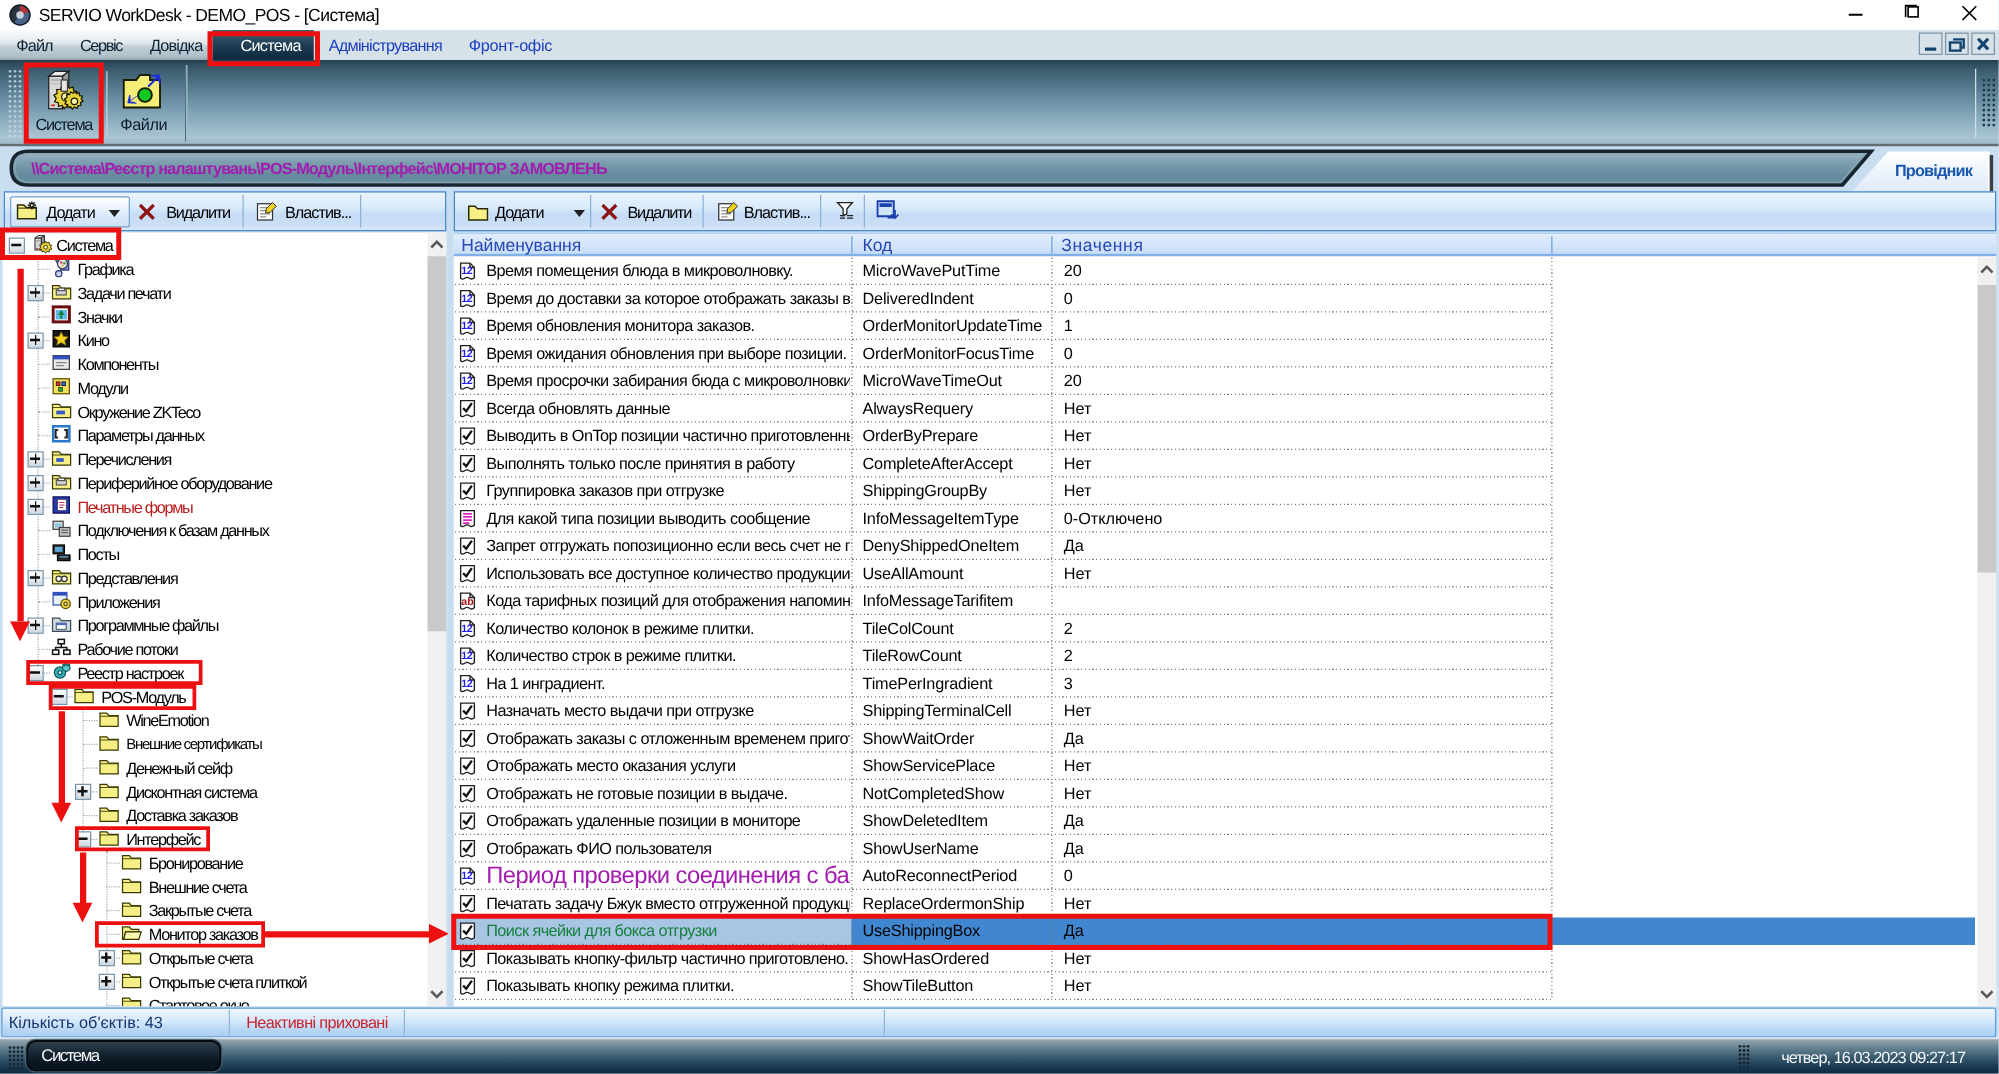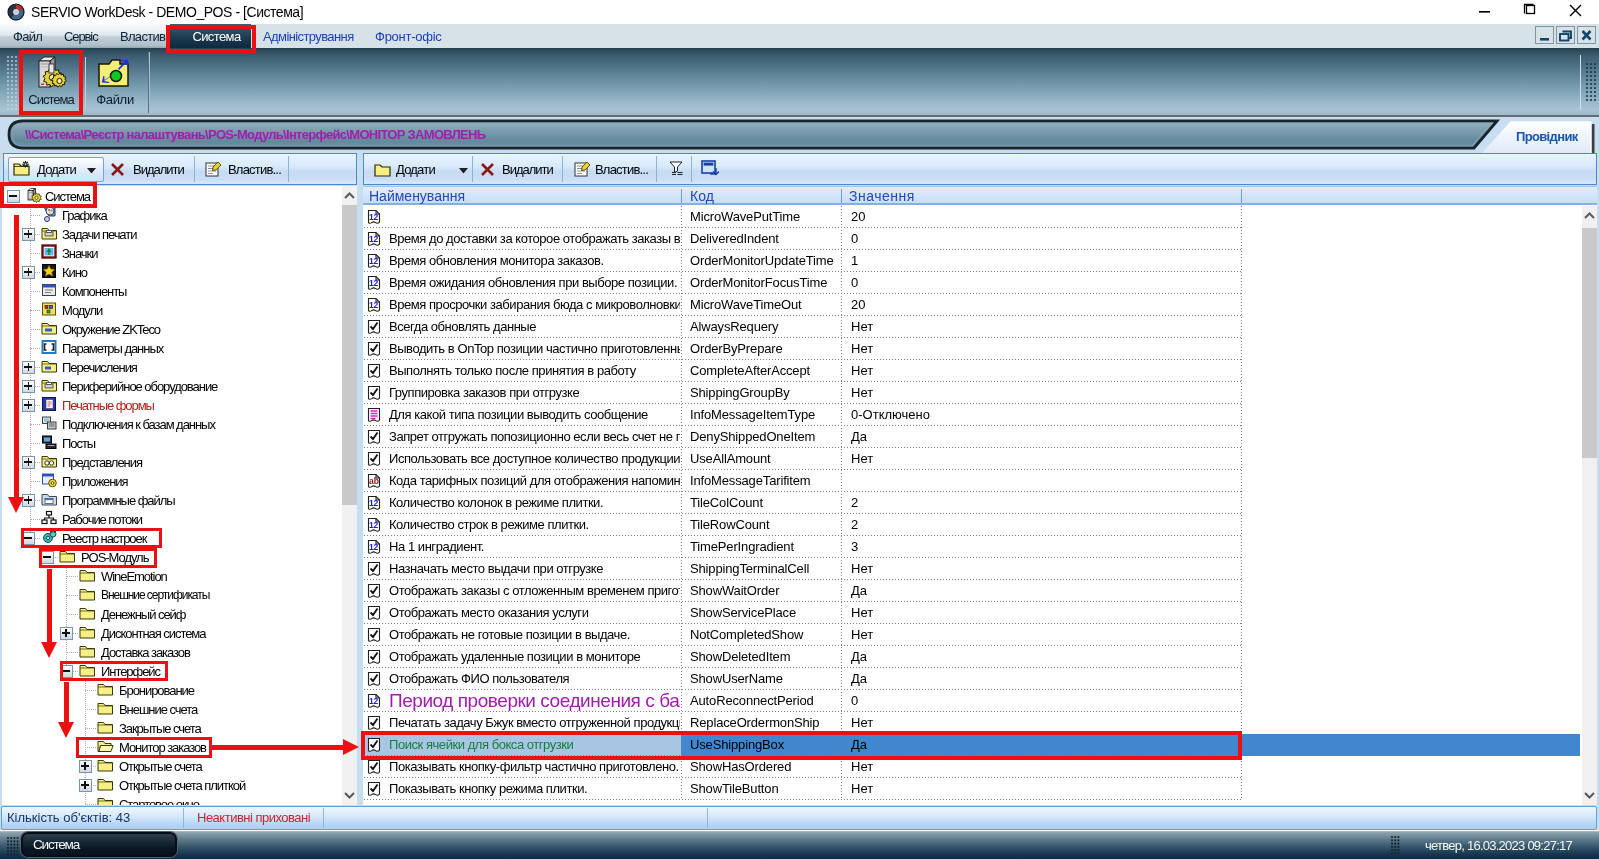--- a/index.html
+++ b/index.html
@@ -26,21 +26,21 @@
  <path d="M2.5 12.5 v-9 h9" fill="none" stroke="#000" stroke-width="1.3" transform="translate(0,1)"></path>
 </svg>
 <svg class="abs" style="left:1567px;top:0" width="16" height="24">
       <path d="M3 5 L14 16 M14 5 L3 16" stroke="#000" stroke-width="1.4"></path>
     </svg>
 
 <div class="abs" style="left:0;top:24px;width:1599px;height:24px;background:#d6e1e8;"></div>
 <div class="abs" style="left:0;top:24px;width:170px;height:24px;background:linear-gradient(180deg,#fbfdfe 0%,#dfe8ec 45%,#c2cfd6 55%,#aebfc8 90%,#8ea4b0 100%);"></div>
 <div class="tx" style="left:13px;top:24px;height:24px;line-height:25px;font-size:13px;letter-spacing:-0.7px;color:#0d2337;">Файл</div>
 <div class="tx" style="left:64px;top:24px;height:24px;line-height:25px;font-size:13px;letter-spacing:-1.1px;color:#0d2337;">Сервіс</div>
-<div class="tx" style="left:120px;top:24px;height:24px;line-height:25px;font-size:13px;letter-spacing:-0.7px;color:#0d2337;">Властив</div>
+<div class="tx" style="left:120px;top:24px;height:24px;line-height:25px;font-size:13px;letter-spacing:-0.7px;color:#0d2337;">Довідка</div>
 <div class="abs" style="left:170px;top:24px;width:81px;height:24px;background:linear-gradient(180deg,#3d6077 0%,#29485e 35%,#16344a 70%,#0e2a3f 100%);"></div>
 <div class="tx" style="left:176px;top:24px;width:81px;text-align:center;height:24px;line-height:25px;font-size:13px;letter-spacing:-0.6px;color:#ffffff;">Система</div>
 <div class="tx" style="left:263px;top:24px;height:24px;line-height:25px;font-size:13px;letter-spacing:-0.6px;color:#1c3fbe;">Адміністрування</div>
 <div class="tx" style="left:375px;top:24px;height:24px;line-height:25px;font-size:13px;letter-spacing:-0.25px;color:#1c3fbe;">Фронт-офіс</div>
 <div class="abs" style="left:1535px;top:26px;width:19px;height:18px;border:1px solid #7e96a6;box-sizing:border-box;"></div>
     <div class="abs" style="left:1556px;top:26px;width:19px;height:18px;border:1px solid #7e96a6;box-sizing:border-box;"></div>
     <div class="abs" style="left:1577px;top:26px;width:19px;height:18px;border:1px solid #7e96a6;box-sizing:border-box;"></div>
 <svg class="abs" style="left:1535px;top:26px" width="19" height="18">
       <rect x="5" y="12" width="9" height="2.6" fill="#14456e"></rect>
     </svg>
@@ -529,20 +529,21 @@
     <div class="tx" style="left:849px;top:187px;height:19px;line-height:19px;font-size:14px;letter-spacing:0.5px;color:#2647b5;">Значення</div>
     <div class="abs" style="left:681px;top:189px;width:1px;height:14px;background:#6aa0dc;"></div>
     <div class="abs" style="left:841px;top:189px;width:1px;height:14px;background:#6aa0dc;"></div>
     <div class="abs" style="left:1241px;top:189px;width:1px;height:14px;background:#6aa0dc;"></div>
     <div class="abs" style="left:364px;top:227px;width:877px;height:1px;background:repeating-linear-gradient(90deg,#7e7e7e 0 1px,transparent 1px 3px);"></div>
     <svg class="abs" style="left:366px;top:209px" width="17" height="17" viewBox="0 0 17 17">
       <path d="M2.5 1.5 H10 L13.5 5 V13.2 Q11.5 15 9.6 13.6 Q7.6 12.2 5.7 13.6 Q3.8 15 2.5 13.6 Z" fill="#ffffff" stroke="#202020" stroke-width="1.1"></path>
       <path d="M10 1.5 V5 H13.5" fill="none" stroke="#202020" stroke-width="1.1"></path>
       <text x="3.1" y="10.6" font-family="Liberation Sans" font-size="8.5" font-weight="bold" fill="#1d1dee" letter-spacing="-0.4">12</text>
     </svg>
+    <div class="tx" style="left:389px;top:206px;width:291px;overflow:hidden;height:22px;line-height:22px;font-size:13px;letter-spacing:-0.45px;color:#000;">Время  помещения  блюда в  микроволновку.</div>
     <div class="tx" style="left:690px;top:206px;height:22px;line-height:22px;font-size:13px;letter-spacing:-0.15px;color:#000;">MicroWavePutTime</div>
     <div class="tx" style="left:851px;top:206px;height:22px;line-height:22px;font-size:13px;color:#000;">20</div>
     <div class="abs" style="left:364px;top:249px;width:877px;height:1px;background:repeating-linear-gradient(90deg,#7e7e7e 0 1px,transparent 1px 3px);"></div>
     <svg class="abs" style="left:366px;top:231px" width="17" height="17" viewBox="0 0 17 17">
       <path d="M2.5 1.5 H10 L13.5 5 V13.2 Q11.5 15 9.6 13.6 Q7.6 12.2 5.7 13.6 Q3.8 15 2.5 13.6 Z" fill="#ffffff" stroke="#202020" stroke-width="1.1"></path>
       <path d="M10 1.5 V5 H13.5" fill="none" stroke="#202020" stroke-width="1.1"></path>
       <text x="3.1" y="10.6" font-family="Liberation Sans" font-size="8.5" font-weight="bold" fill="#1d1dee" letter-spacing="-0.4">12</text>
     </svg>
     <div class="tx" style="left:389px;top:228px;width:291px;overflow:hidden;height:22px;line-height:22px;font-size:13px;letter-spacing:-0.45px;color:#000;">Время до  доставки за которое отображать заказы в …</div>
     <div class="tx" style="left:690px;top:228px;height:22px;line-height:22px;font-size:13px;letter-spacing:-0.15px;color:#000;">DeliveredIndent</div>

